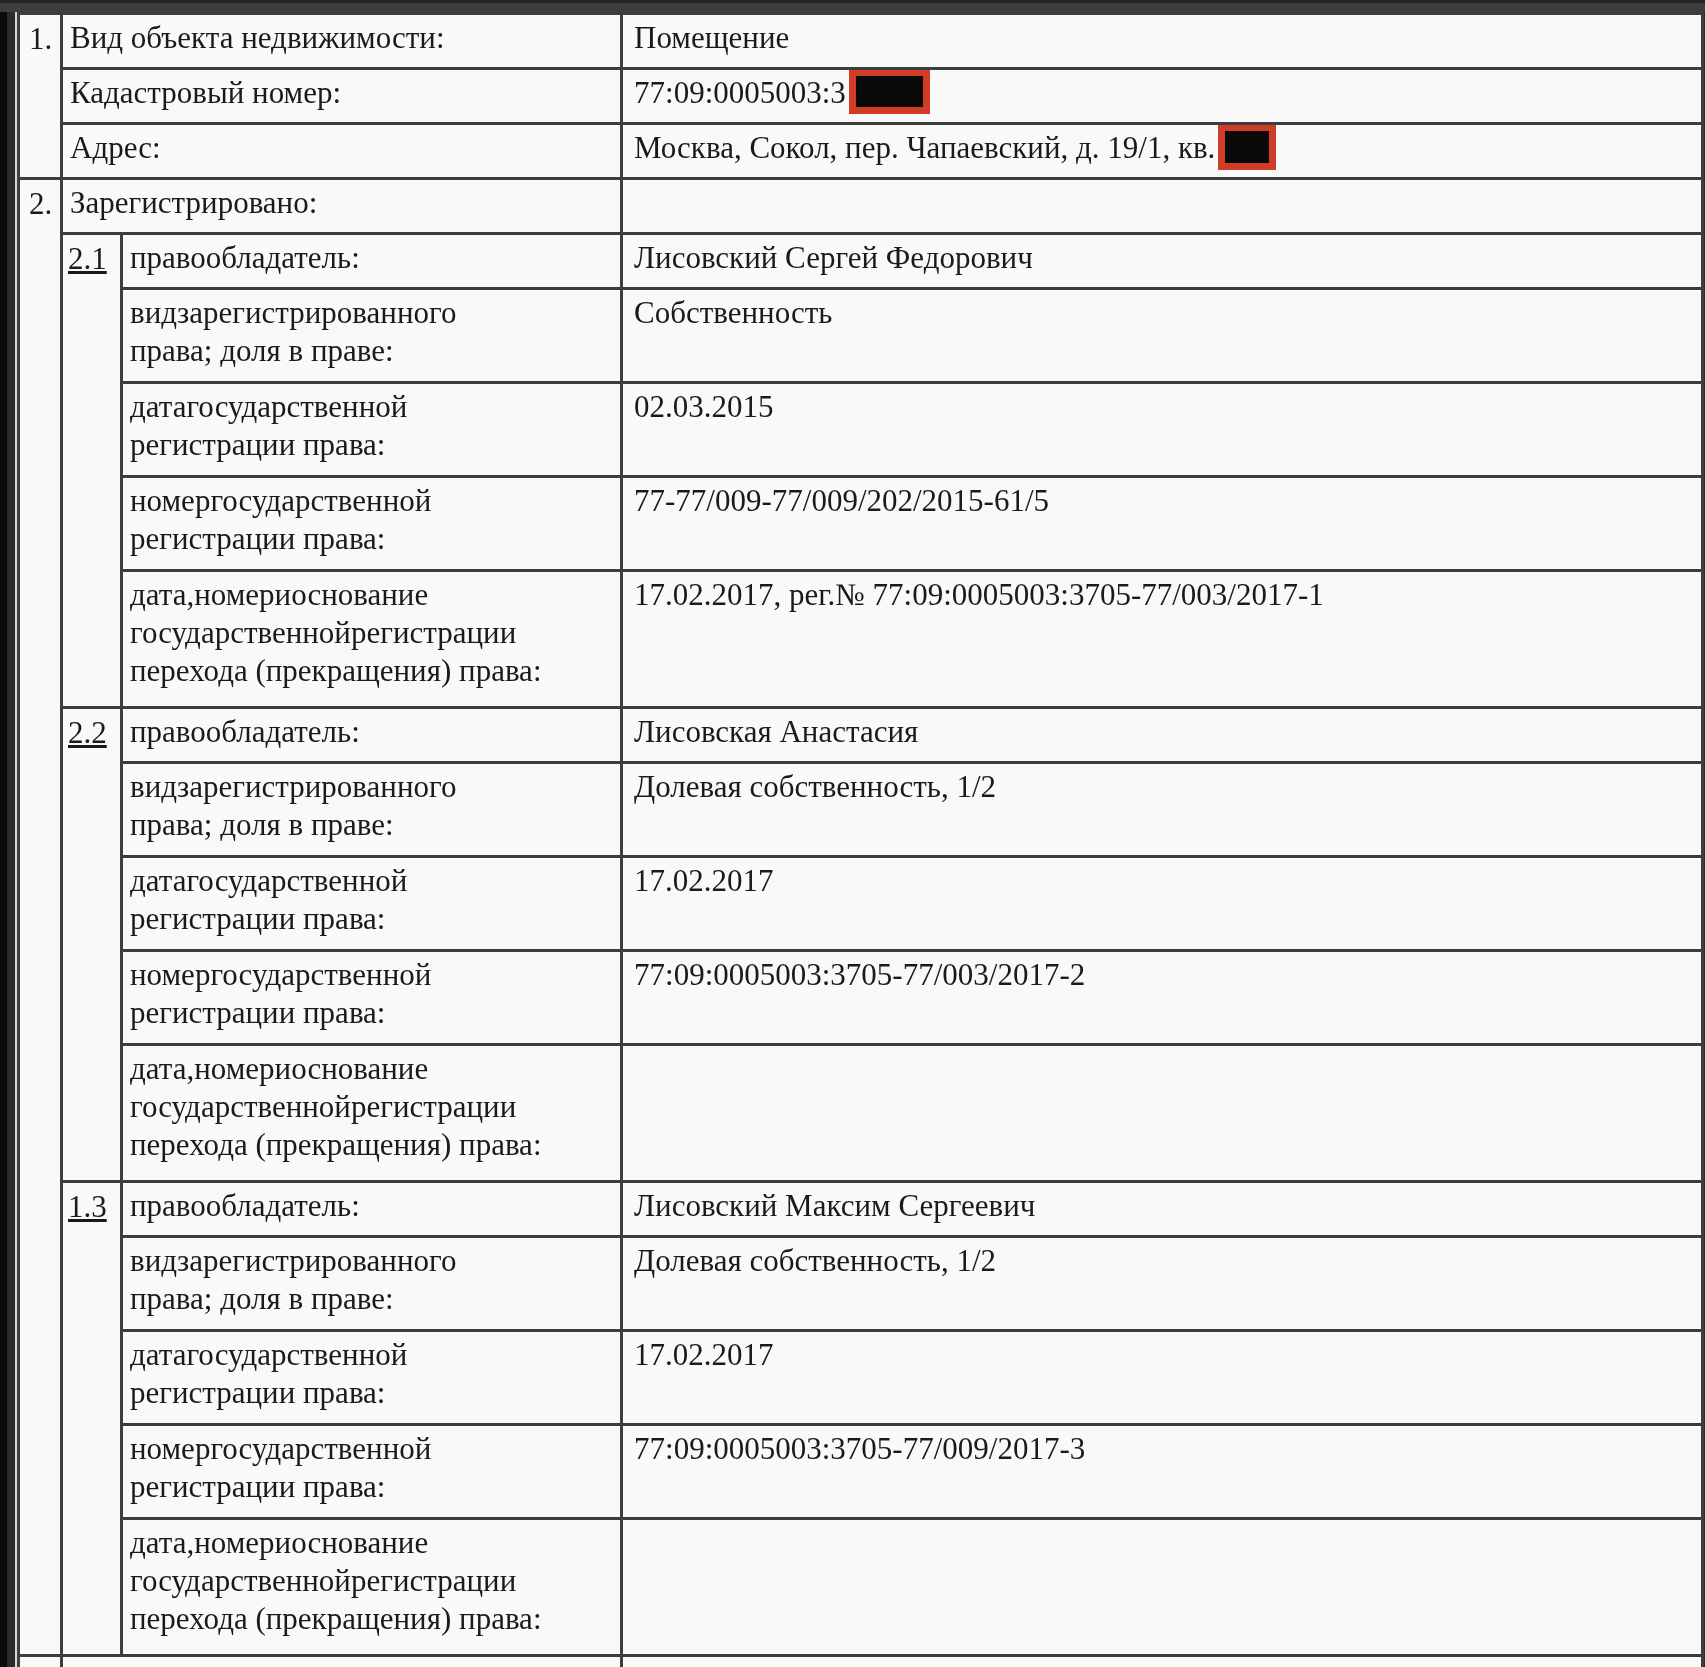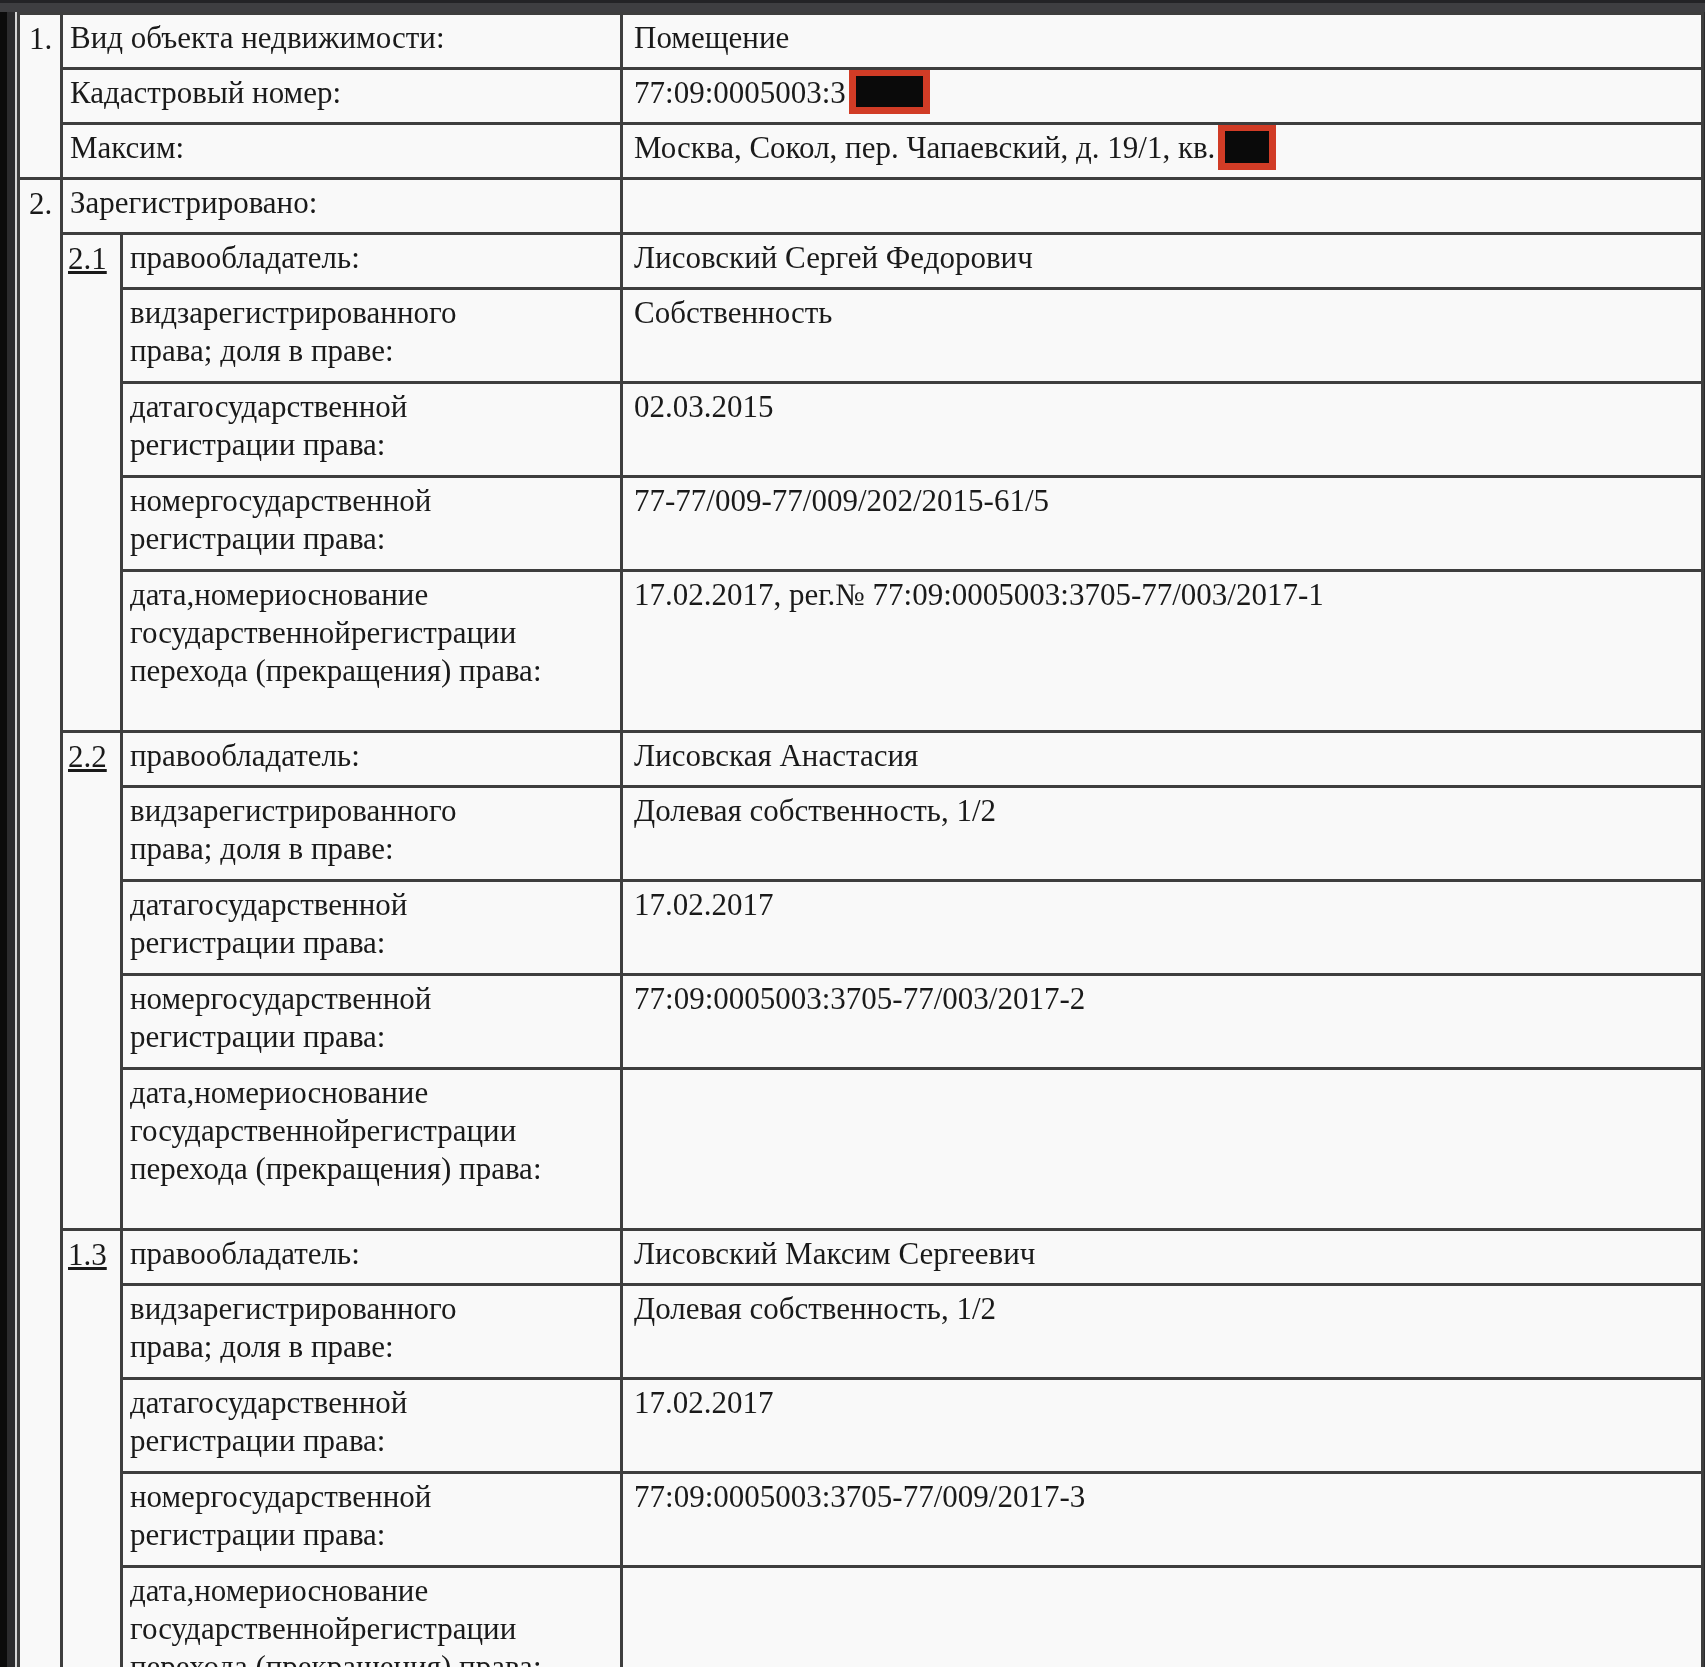--- a/index.html
+++ b/index.html
@@ -42,21 +42,21 @@
     overflow: hidden;
   }
   td.c-num1 { padding: 5px 2px 0 9px; }
   td.c-num2 { padding: 5px 2px 0 5px; text-decoration: underline; }
   td.c-label { padding-left: 7px; padding-right: 3px; }
   td.c-value { padding-left: 11px; }
   .line { display: block; }
   .line.just { display: flex; justify-content: flex-start; }
   tr.h-single td { height: 55px; }
   tr.h-two    td { height: 94px; }
-  tr.h-three  td { height: 161px; }
+  tr.h-three  td { height: 137px; }
   .redaction {
     display: inline-block;
     vertical-align: middle;
     background: var(--redaction-fill, #0a0a0a);
     border: 7px solid var(--redaction-border, #d13c26);
     margin: -8px 0 0 3px;
   }
   .redaction.large { width: 67px; height: 31px; }
   .redaction.small { width: 44px; height: 32px; }
 </style>
@@ -83,21 +83,21 @@
           <td class="c-value"><span class="value-text">Помещение</span></td>
         </tr>
         <tr class="h-single">
           <td class="c-label" colspan="2">
             <div class="line"><span class="word">Кадастровый номер:</span></div>
           </td>
           <td class="c-value"><span class="value-text">77:09:0005003:3</span><span class="redaction large"></span></td>
         </tr>
         <tr class="h-single">
           <td class="c-label" colspan="2">
-            <div class="line"><span class="word">Максим:</span></div>
+            <div class="line"><span class="word">Адрес:</span></div>
           </td>
           <td class="c-value"><span class="value-text">Москва, Сокол, пер. Чапаевский, д. 19/1, кв.</span><span class="redaction small"></span></td>
         </tr>
         <tr class="h-single">
           <td class="c-num1" rowspan="16">2.</td>
           <td class="c-label" colspan="2">
             <div class="line"><span class="word">Зарегистрировано:</span></div>
           </td>
           <td class="c-value"><span class="value-text"></span></td>
         </tr>

